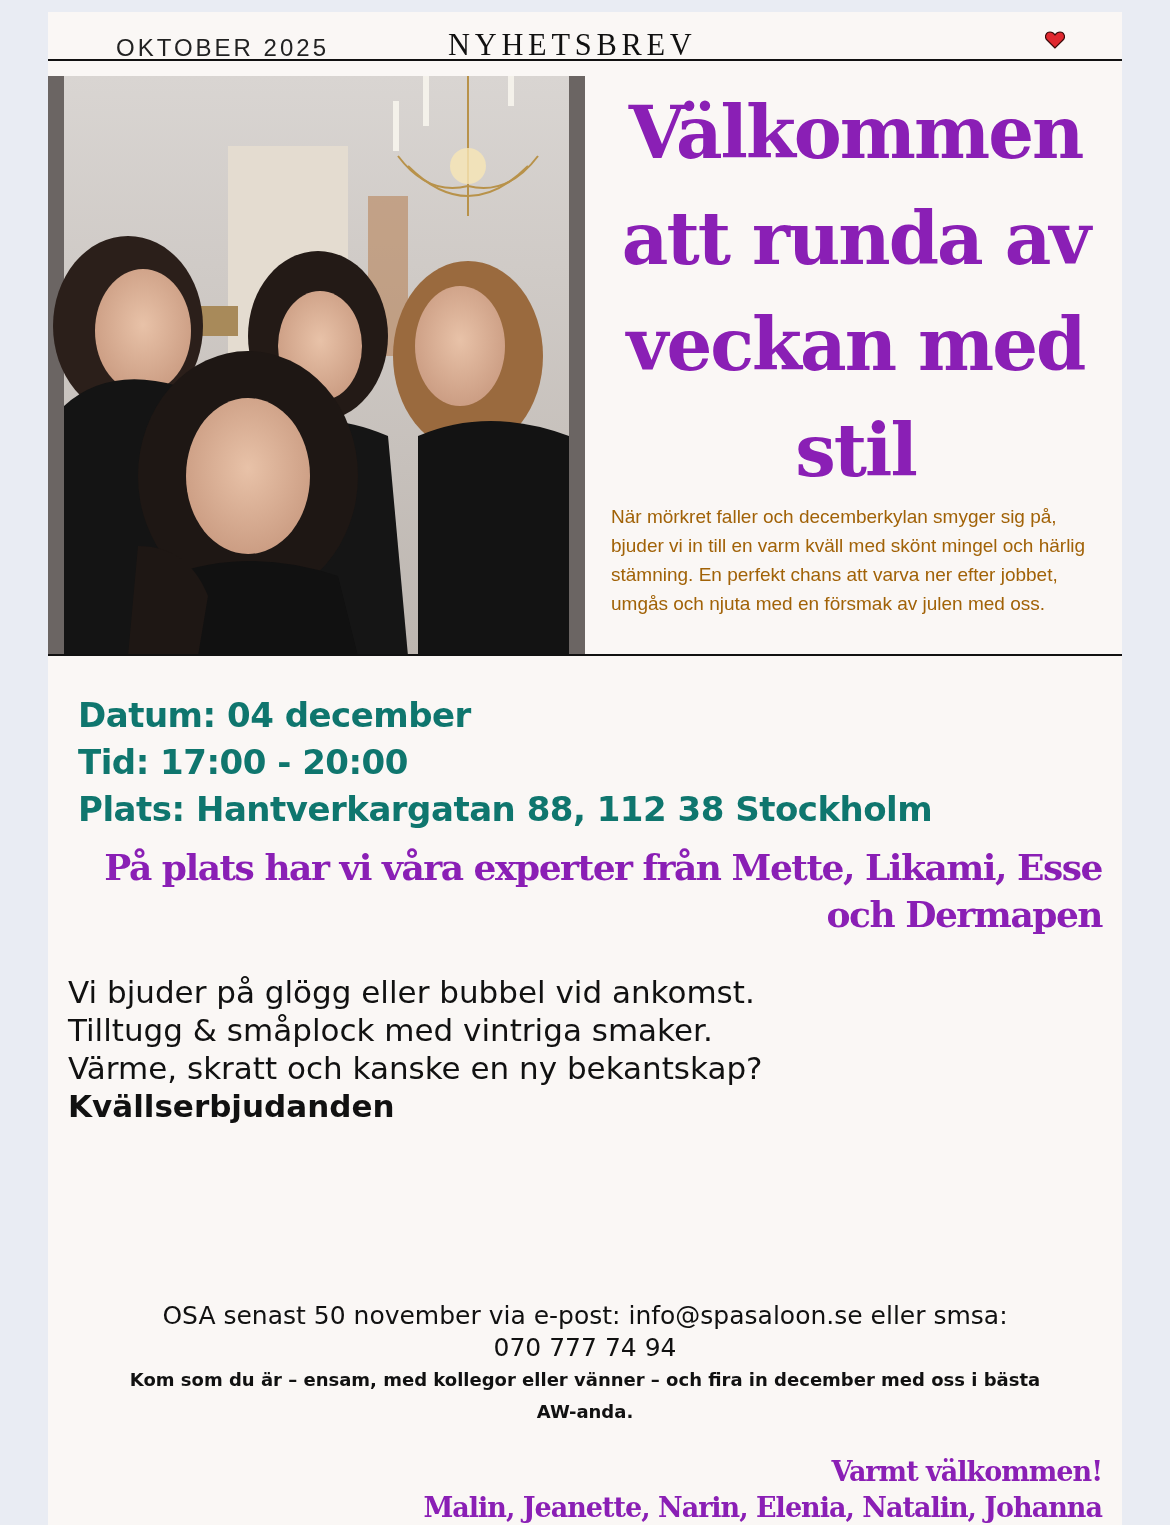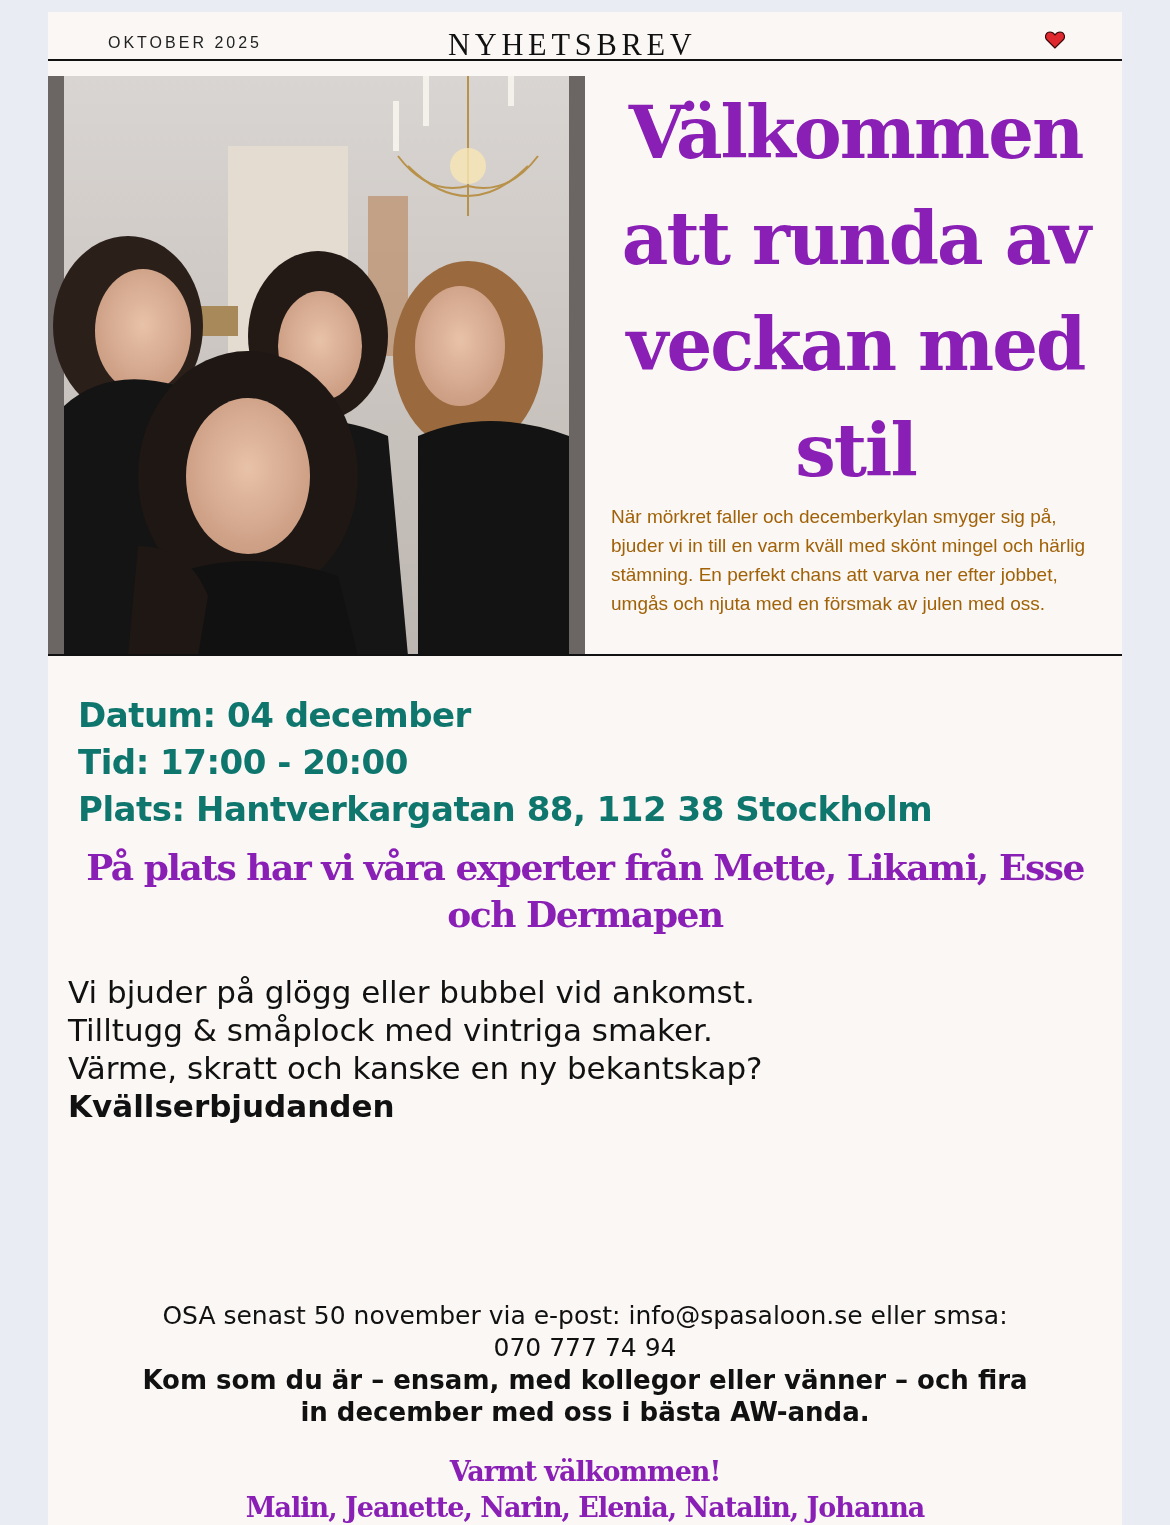--- a/index.html
+++ b/index.html
@@ -8,22 +8,22 @@
     background:#e9ecf3;
     font-family:"DejaVu Sans", sans-serif;
     position:relative;
   }
   .page {
     position:absolute; left:48px; top:12px; width:1074px; height:1530px;
     background:#faf7f5;
   }
   .masthead { position:absolute; left:0; top:0; width:1074px; height:48px; }
   .month {
-    position:absolute; left:60px; top:22px;
-    font-family:"Liberation Sans", sans-serif; font-size:16px; letter-spacing:3px; color:#222;
+    position:absolute; left:68px; top:22px;
+    font-family:"Liberation Sans", sans-serif; font-size:24px; letter-spacing:3px; color:#222;
   }
   .nl-title {
     position:absolute; left:400px; top:14px;
     font-family:"Liberation Serif", serif; font-size:32px; letter-spacing:5px; color:#111;
     transform:scaleX(0.95); transform-origin:left;
   }
   .heart { position:absolute; left:997px; top:19px; width:20px; height:18px; }
   .rule-top { position:absolute; left:0; top:47px; width:1074px; height:2px; background:#111; }
   .photo {
     position:absolute; left:0; top:64px; width:537px; height:580px;
@@ -40,39 +40,39 @@
     position:absolute; left:563px; top:490px; width:500px;
     font-family:"Liberation Sans", sans-serif; font-size:19px; line-height:29px; color:#a16207;
   }
   .rule-mid { position:absolute; left:0; top:642px; width:1074px; height:2px; background:#111; }
   .details {
     position:absolute; left:30px; top:680px;
     font-family:"DejaVu Sans", sans-serif; font-weight:bold; font-size:34px; line-height:47px; color:#0f766e;
     letter-spacing:-0.5px;
   }
   .experts {
-    position:absolute; left:20px; top:832px; width:1034px; text-align:center;
+    position:absolute; left:20px; top:832px; width:1034px; text-align:right;
     font-family:"DejaVu Serif", serif; font-weight:bold; color:#8a1fb5;
     font-size:36px; line-height:47px; letter-spacing:-1.5px;
   }
   .body-text {
     position:absolute; left:20px; top:961px; width:1034px; 
     font-family:"DejaVu Sans", sans-serif; font-size:31px; line-height:38px; color:#111;
   }
   .body-text .b { font-weight:bold; }
   .osa {
     position:absolute; left:20px; top:1288px; width:1034px; text-align:center;
     font-family:"DejaVu Sans", sans-serif; font-size:25px; line-height:32px; color:#111;
   }
   .kom {
     position:absolute; left:20px; top:1352px; width:1034px; text-align:center;
-    font-family:"DejaVu Sans", sans-serif; font-weight:bold; font-size:26px; line-height:32px; color:#111;
+    font-family:"DejaVu Sans", sans-serif; font-weight:bold; font-size:18px; line-height:32px; color:#111;
   }
   .signoff {
-    position:absolute; left:20px; top:1442px; width:1034px; text-align:center;
+    position:absolute; left:20px; top:1442px; width:1034px; text-align:right;
     font-family:"DejaVu Serif", serif; font-weight:bold; color:#8a1fb5;
     font-size:27px; line-height:36px; letter-spacing:-1px;
   }
 </style>
 </head>
 <body>
 
 <div class="page">
 
   <div class="masthead">

